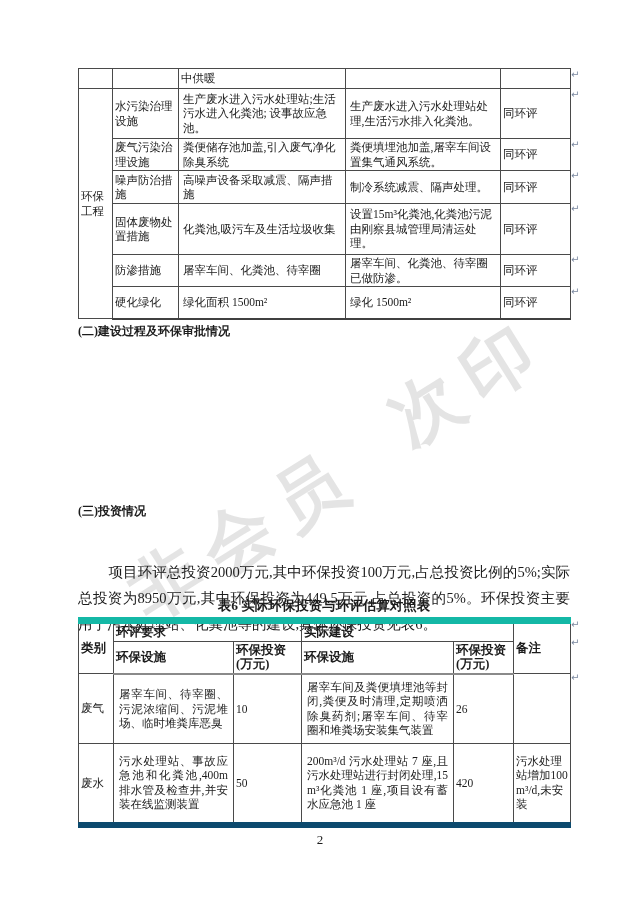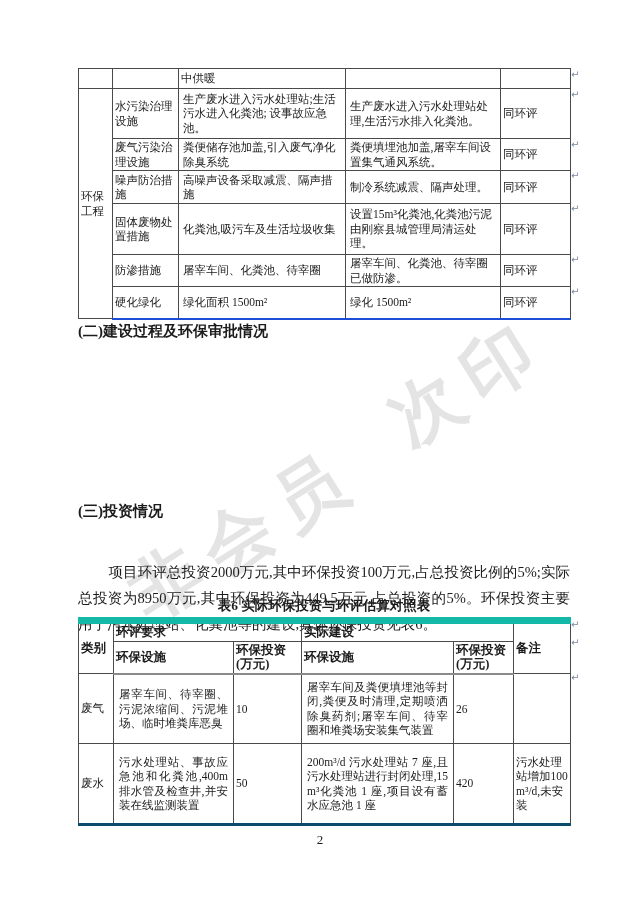--- a/index.html
+++ b/index.html
@@ -21,30 +21,30 @@
     border-collapse:collapse;table-layout:fixed;position:absolute;
     left:78px;width:492px;z-index:2;background:transparent;
   }
   td{
     border:1px solid #4a4a4a;font-size:11.5px;line-height:14.5px;
     padding:1px 2px;vertical-align:middle;text-align:left;
     word-break:break-all;overflow:hidden;
   }
   .t1{top:68px;}
   .t1 td.txt{text-align:left;padding:1px 4px;}
-  .t1 tr.lastrow td{border-bottom:2px solid #1d4ed8;margin-left:23px;}
+  .t1 tr.lastrow td{border-bottom:2px solid #404040;margin-left:23px;}
   .t6{top:617px;}
   .t6 tr.h1 td{border-top:7px solid #14b8a6;font-weight:bold;font-size:12.5px;}
   .t6 tr.h2 td{border-bottom:2px solid #8a8a8a;font-weight:bold;font-size:12.5px;}
-  .t6 tr.lastrow td{border-bottom:3px solid #0c4a6e;}
+  .t6 tr.lastrow td{border-bottom:6px solid #0c4a6e;}
   .t6 td.jus{text-align:justify;text-justify:inter-character;padding:1px 5px;}
   
   .sec-heading{
     position:absolute;left:78px;width:492px;font-weight:bold;
-    font-size:15px;line-height:18px;z-index:2;
+    font-size:12px;line-height:18px;z-index:2;
   }
   .para{
     position:absolute;left:78px;width:492px;font-size:14.5px;
     text-align:justify;text-indent:2.1em;z-index:2;
   }
   .p27{line-height:27px;}
   .p26{line-height:26px;margin-top:36px;}
   .tbl-title{
     position:absolute;left:78px;width:492px;text-align:center;
     font-weight:bold;font-size:13.5px;z-index:2;

